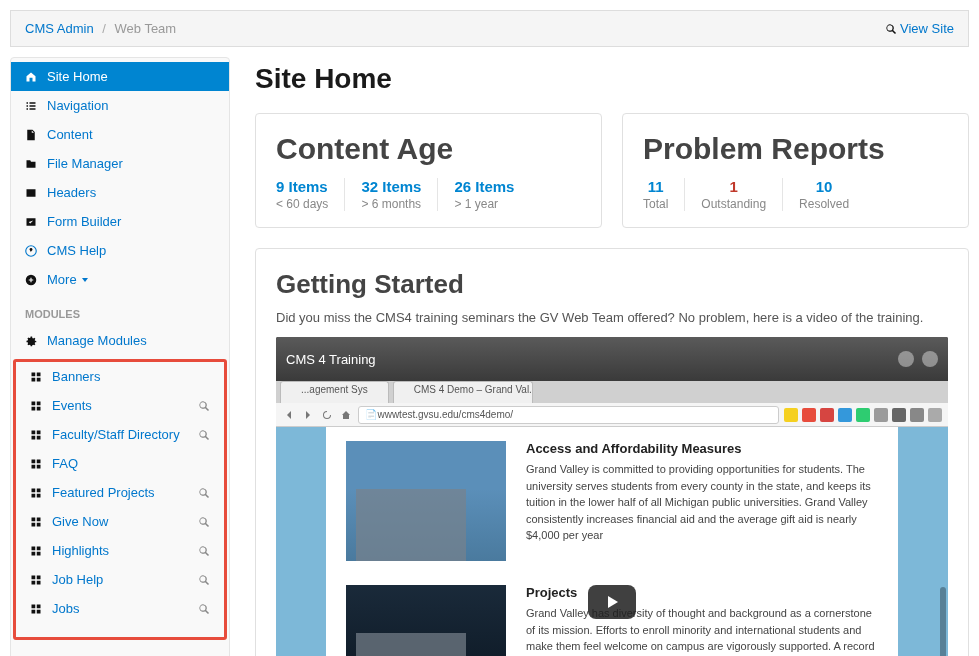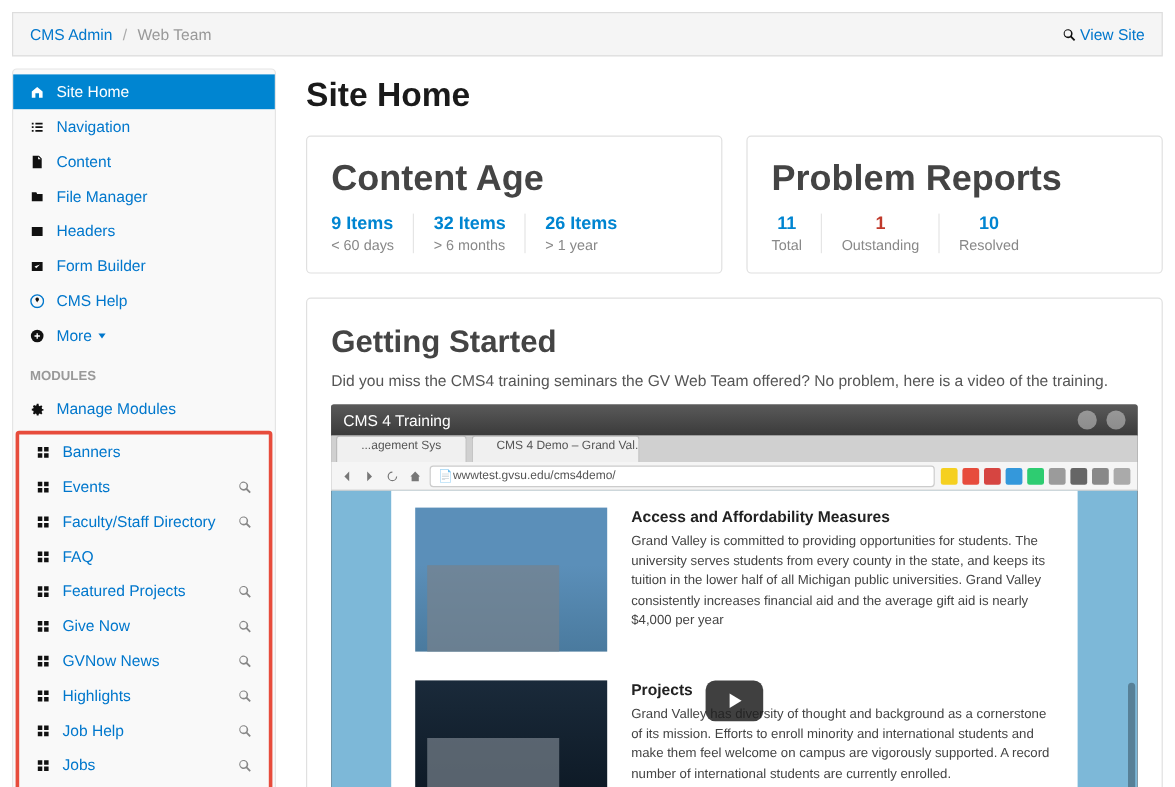--- a/index.html
+++ b/index.html
@@ -44,21 +44,21 @@
     .stat .sub { color: #888; font-size: 12px; display: block; margin-top: 2px; }
     .stat .value.red { color: #c0392b; }
     
     .prob-stats .stat { text-align: center; }
     
     .started-card { border: 1px solid #e0e0e0; border-radius: 4px; padding: 20px; }
     .started-title { font-size: 26px; font-weight: bold; color: #444; margin-bottom: 10px; }
     .started-text { font-size: 13px; color: #555; margin-bottom: 12px; }
     
     .video-frame { background: #333; border-radius: 2px; overflow: hidden; position: relative; }
-    .video-top { background: linear-gradient(#5a5a5a, #3a3a3a); height: 26px; display: flex; align-items: center; padding: 0 10px; color: #fff; font-size: 13px; justify-content: space-between;}
+    .video-top { background: linear-gradient(#5a5a5a, #3a3a3a); height: 44px; display: flex; align-items: center; padding: 0 10px; color: #fff; font-size: 13px; justify-content: space-between;}
     .video-top .yt-icons { display: flex; gap: 8px; }
     .video-top .yt-icons div { width: 16px; height: 16px; background: rgba(255,255,255,0.4); border-radius: 50%; }
     
     .browser-chrome { background: #e8e8e8; }
     .tabs-row { display: flex; height: 22px; background: #d0d0d0; }
     .tab { background: #f0f0f0; border: 1px solid #bbb; border-bottom: none; margin: 0 0 0 4px; padding: 2px 20px; font-size: 10px; color: #555; border-radius: 3px 3px 0 0; max-width: 140px; white-space: nowrap; overflow: hidden; }
     .addr-row { display: flex; align-items: center; height: 24px; background: #f5f5f5; padding: 0 6px; gap: 5px; border-bottom: 1px solid #ccc; }
     .nav-btn { width: 14px; height: 14px; display: flex; align-items: center; justify-content: center; }
     .nav-btn svg { width: 10px; height: 10px; fill: #777; }
     .addr-bar { flex: 1; background: #fff; border: 1px solid #ccc; border-radius: 3px; height: 18px; font-size: 10px; color: #555; padding: 1px 6px; display: flex; align-items: center; }
@@ -247,31 +247,20 @@
             <svg class="mag" width="12" height="12" viewBox="0 0 16 16">
               <path d="M11 9.5a5 5 0 1 0-1.5 1.5l3.8 3.8 1.4-1.4zM6.5 10a3.5 3.5 0 1 1 0-7 3.5 3.5 0 0 1 0 7z"></path>
             </svg>
           </a>
           <a class="side-item">
             <span class="icon">
               <svg viewBox="0 0 16 16">
                 <path d="M2 2h5v5H2zm7 0h5v5H9zM2 9h5v5H2zm7 0h5v5H9z"></path>
               </svg>
             </span>
-            <span class="label">GVNow News</span>
-            <svg class="mag" width="12" height="12" viewBox="0 0 16 16">
-              <path d="M11 9.5a5 5 0 1 0-1.5 1.5l3.8 3.8 1.4-1.4zM6.5 10a3.5 3.5 0 1 1 0-7 3.5 3.5 0 0 1 0 7z"></path>
-            </svg>
-          </a>
-          <a class="side-item">
-            <span class="icon">
-              <svg viewBox="0 0 16 16">
-                <path d="M2 2h5v5H2zm7 0h5v5H9zM2 9h5v5H2zm7 0h5v5H9z"></path>
-              </svg>
-            </span>
             <span class="label">Highlights</span>
             <svg class="mag" width="12" height="12" viewBox="0 0 16 16">
               <path d="M11 9.5a5 5 0 1 0-1.5 1.5l3.8 3.8 1.4-1.4zM6.5 10a3.5 3.5 0 1 1 0-7 3.5 3.5 0 0 1 0 7z"></path>
             </svg>
           </a>
           <a class="side-item">
             <span class="icon">
               <svg viewBox="0 0 16 16">
                 <path d="M2 2h5v5H2zm7 0h5v5H9zM2 9h5v5H2zm7 0h5v5H9z"></path>
               </svg>

